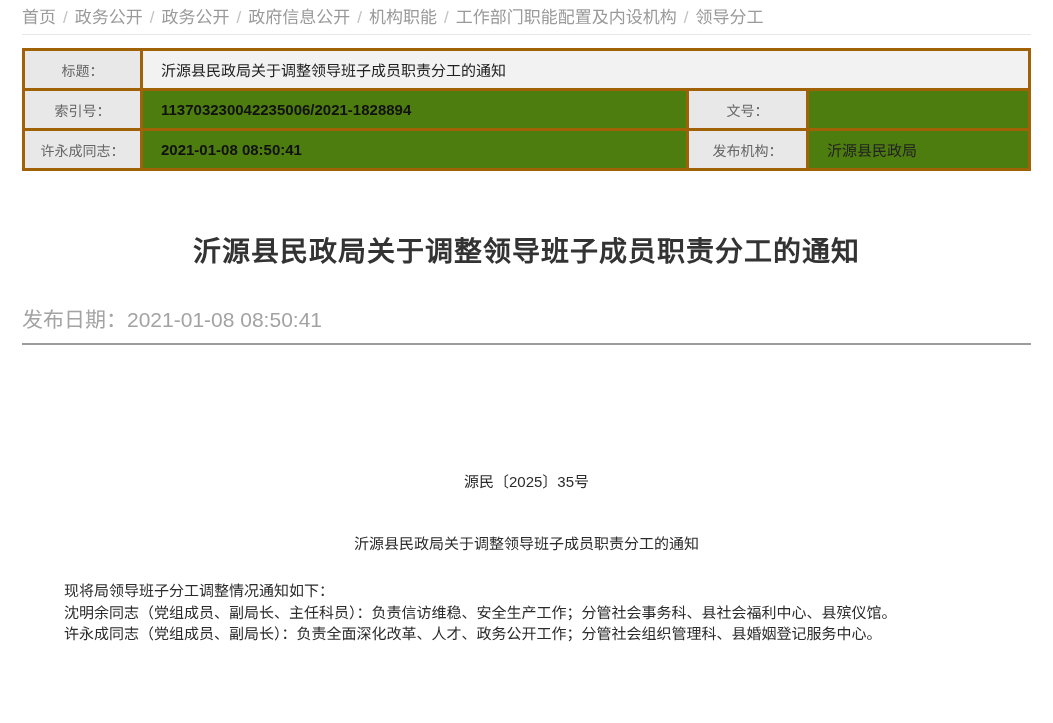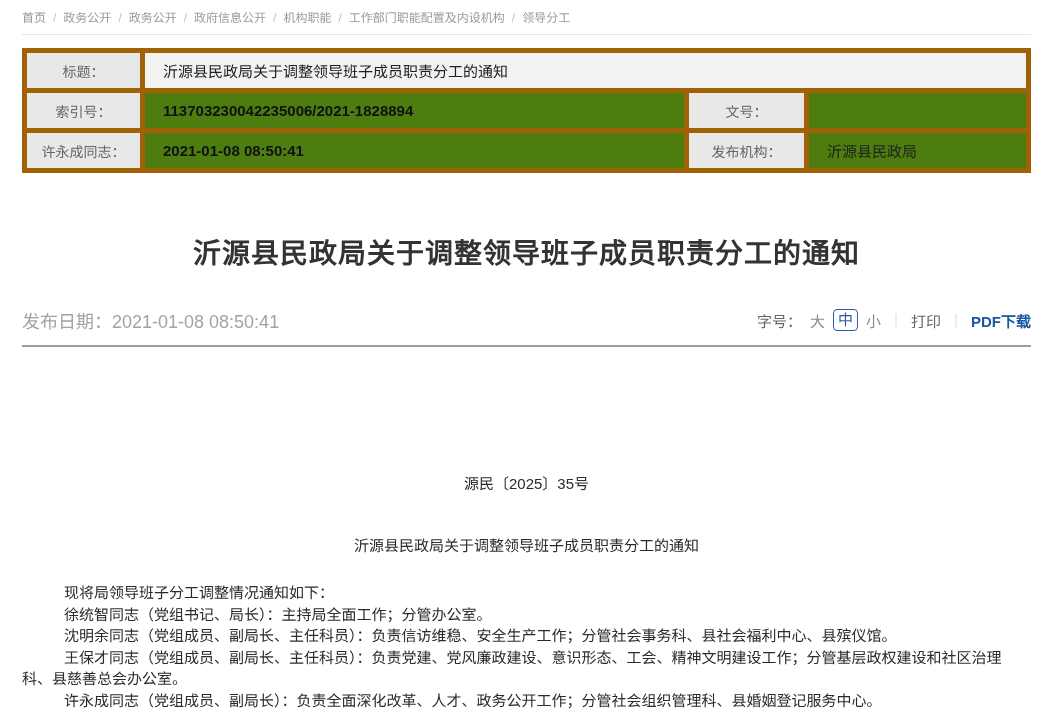--- a/index.html
+++ b/index.html
@@ -5,39 +5,39 @@
   * { margin:0; padding:0; box-sizing:border-box; }
   html,body { background:#fff; }
   body {
     width:1053px; height:723px; overflow:hidden;
     font-family:"Liberation Sans","DejaVu Sans",sans-serif;
     color:#333;
   }
   .page { padding:0 22px; }
 
   
-  .breadcrumb { padding-top:9px; font-size:12px; line-height:18px; color:#9a9a9a; }
+  .breadcrumb { padding-top:9px; font-size:17px; line-height:18px; color:#9a9a9a; }
   .breadcrumb .crumb { color:#9a9a9a; cursor:pointer; }
   .breadcrumb .crumb.current { cursor:default; }
   .breadcrumb .sep { color:#c3c3c3; margin:0 7px; }
   .top-divider { margin-top:7px; border-bottom:1px solid #e7e7e7; }
 
   
   table.info { width:100%; border-collapse:collapse; margin-top:13px; table-layout:fixed; }
-  table.info td { height:40px; border:5px solid #a16207; font-size:14px; vertical-align:middle; }
+  table.info td { height:40px; border:3px solid #a16207; font-size:14px; vertical-align:middle; }
   table.info td.label { background:#e8e8e8; color:#666; text-align:center; }
   table.info td.value { background:#4d7c0f; color:#222; padding-left:18px; font-size:15px; }
   table.info td.value.shade { background:#f2f2f2; }
   table.info td.value.num { font-weight:bold; color:#111; }
   .col-l1 { width:118px; } .col-v1 { width:auto; } .col-l2 { width:120px; } .col-v2 { width:222px; }
 
   
   h1.page-title { margin-top:64px; font-size:28px; line-height:34px; text-align:center; color:#333; font-weight:bold; letter-spacing:1px; }
   .meta { margin-top:36px; display:flex; justify-content:space-between; align-items:center; height:26px; }
-  .meta-left { font-size:18px; color:#a3a3a3; }
+  .meta-left { font-size:21px; color:#a3a3a3; }
   .meta-right { font-size:15px; color:#666; display:flex; align-items:center; gap:8px; }
   .fs-label { color:#666; }
   .fs-btn { color:#8a8a8a; cursor:pointer; }
   .fs-btn.active { color:#2a5ca8; border:1px solid #2a5ca8; border-radius:4px; padding:0 4px; line-height:20px; }
   .pipe { color:#c9c9c9; font-size:14px; }
   .print-btn { color:#666; cursor:pointer; }
   .pdf-btn { color:#1a57a0; cursor:pointer; font-weight:bold; }
   .rule { margin-top:12px; border-bottom:2px solid #9c9c9c; }
 
   
@@ -84,38 +84,26 @@
     </tr>
   </tbody>
     </table>
 
   <h1 class="page-title">沂源县民政局关于调整领导班子成员职责分工的通知</h1>
 
   <div class="meta">
     <div class="meta-left">
       <span>发布日期：</span><span>2021-01-08 08:50:41</span>
     </div>
-    <div class="meta-right">
-      <span class="fs-label">字号：</span>
-      <span class="fs-btn">大</span>
-      <span class="fs-btn active">中</span>
-      <span class="fs-btn">小</span>
-      <span class="pipe">｜</span>
-      <span class="print-btn">打印</span>
-      <span class="pipe">｜</span>
-      <span class="pdf-btn">PDF下载</span>
-    </div>
   </div>
   <div class="rule"></div>
 
   <div class="article">
     <div class="doc-number">源民〔2025〕35号</div>
     <div class="doc-title">沂源县民政局关于调整领导班子成员职责分工的通知</div>
     <div class="paragraphs">
       <p>现将局领导班子分工调整情况通知如下：</p>
-      <p>徐统智同志（党组书记、局长）：主持局全面工作；分管办公室。</p>
       <p>沈明余同志（党组成员、副局长、主任科员）：负责信访维稳、安全生产工作；分管社会事务科、县社会福利中心、县殡仪馆。</p>
-      <p>王保才同志（党组成员、副局长、主任科员）：负责党建、党风廉政建设、意识形态、工会、精神文明建设工作；分管基层政权建设和社区治理科、县慈善总会办公室。</p>
       <p>许永成同志（党组成员、副局长）：负责全面深化改革、人才、政务公开工作；分管社会组织管理科、县婚姻登记服务中心。</p>
     </div>
   </div>
 
 </div>
 
 </body></html>

